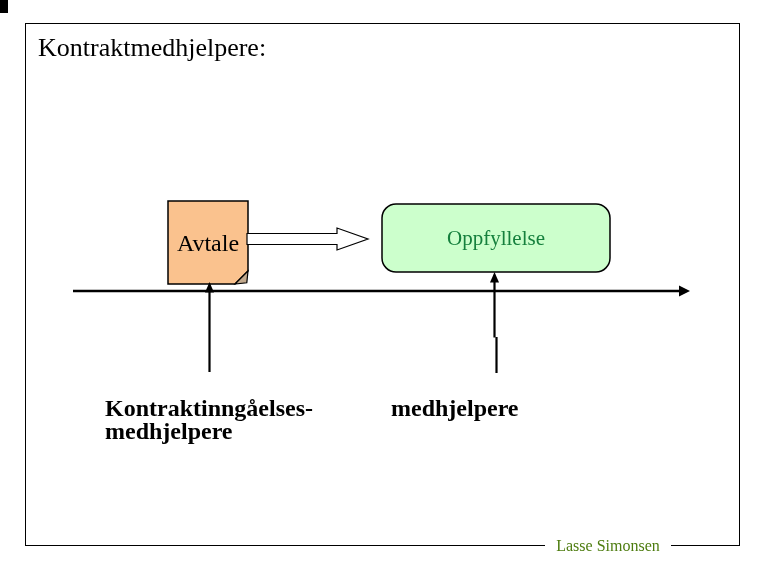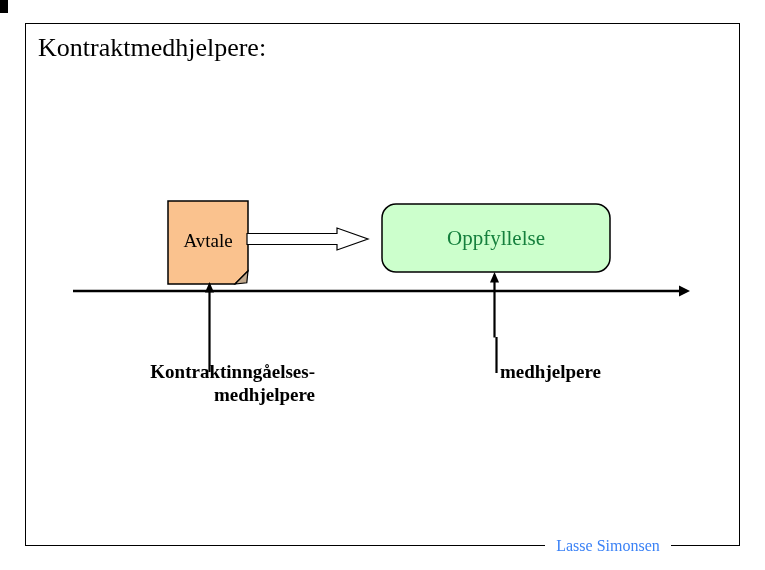--- a/index.html
+++ b/index.html
@@ -39,50 +39,50 @@
     left: 38px; top: 33px;
     font-size: 26px;
     color: #000000;
     white-space: nowrap;
   }
   .avtale-label {
     position: absolute;
     left: 168px; top: 230px;
     width: 80px;
     text-align: center;
-    font-size: 19px;
+    font-size: 24px;
     color: #000000;
   }
   .oppfyllelse-label {
     position: absolute;
     left: 382px; top: 226px;
     width: 228px;
     text-align: center;
     font-size: 21px;
     color: #15803d;
   }
   .timeline-label {
     position: absolute;
-    top: 360px;
+    top: 397px;
     width: 210px;
-    text-align: right;
-    font-size: 19px;
+    text-align: left;
+    font-size: 24px;
     font-weight: bold;
     line-height: 23px;
     color: #000000;
   }
   .timeline-label.left  { left: 105px; }
   .timeline-label.right { left: 391px; }
   .slide-footer {
     position: absolute;
     left: 545px; top: 537px;
     width: 126px;
     text-align: center;
     font-size: 16px;
-    color: #3b82f6;
+    color: #4d7c0f;
     background: #ffffff;
     white-space: nowrap;
   }
 </style>
 </head>
 <body>
 
 <div class="stage">
 
   <div class="corner-mark"></div>

